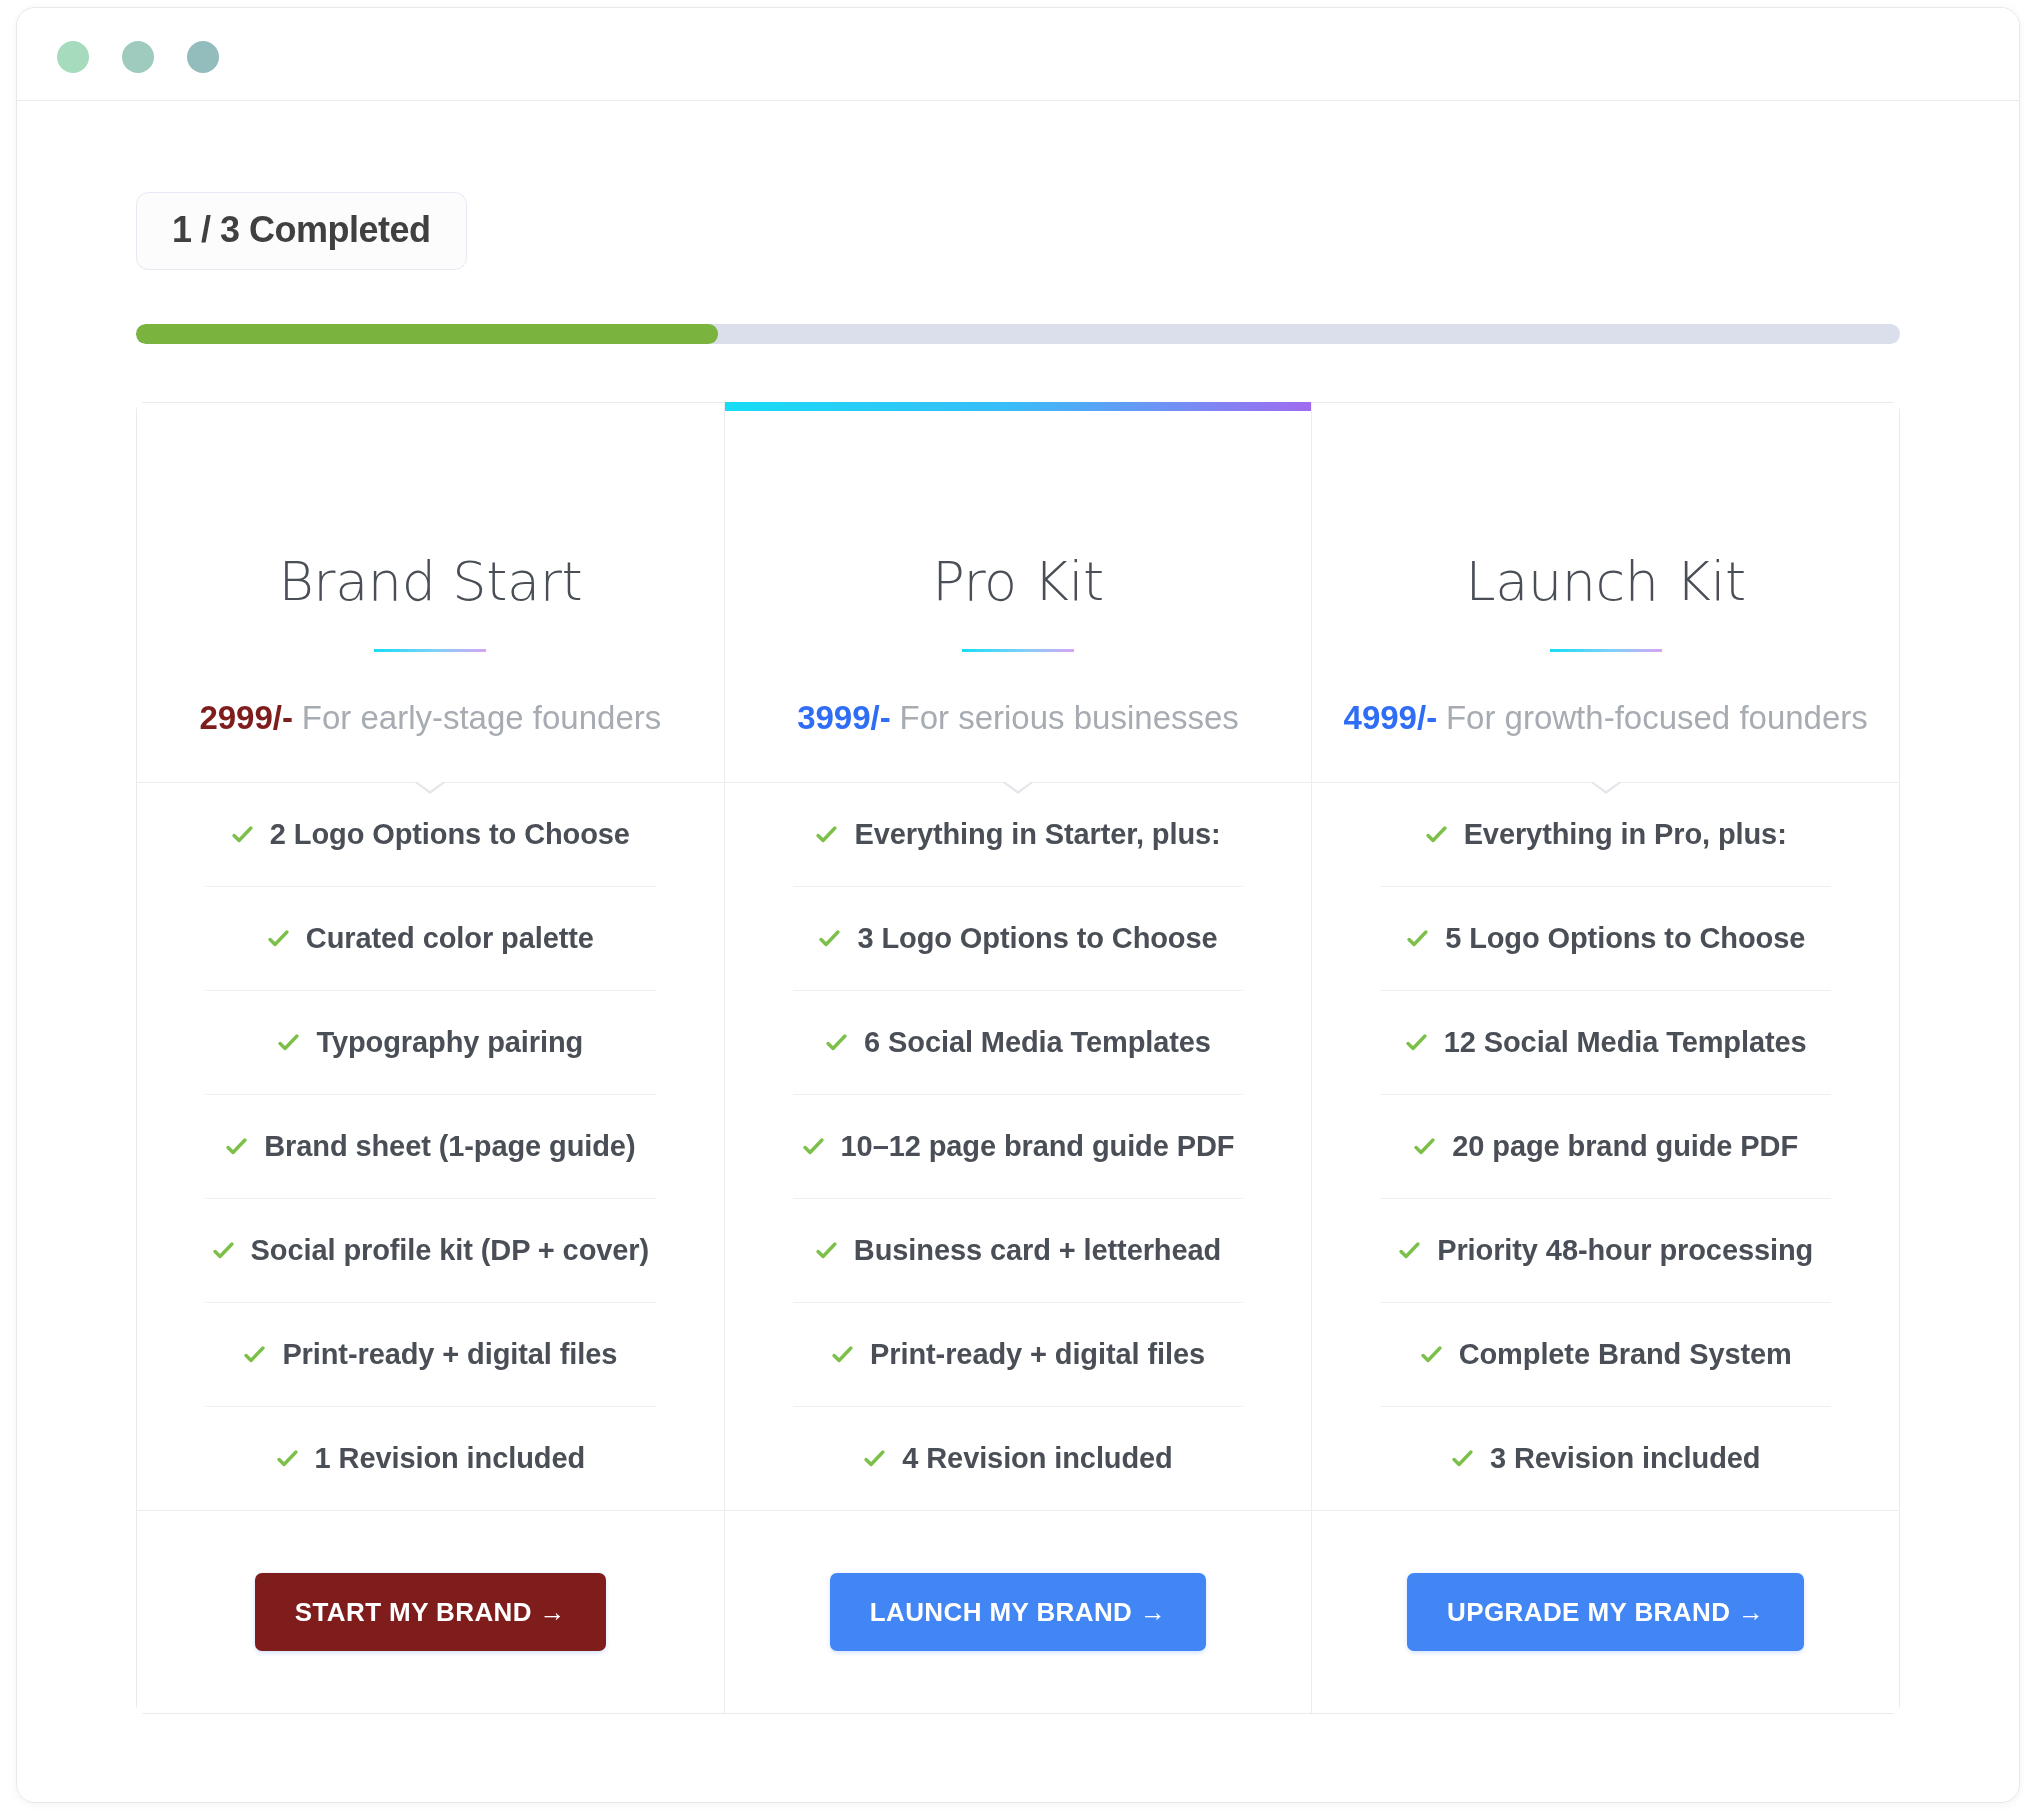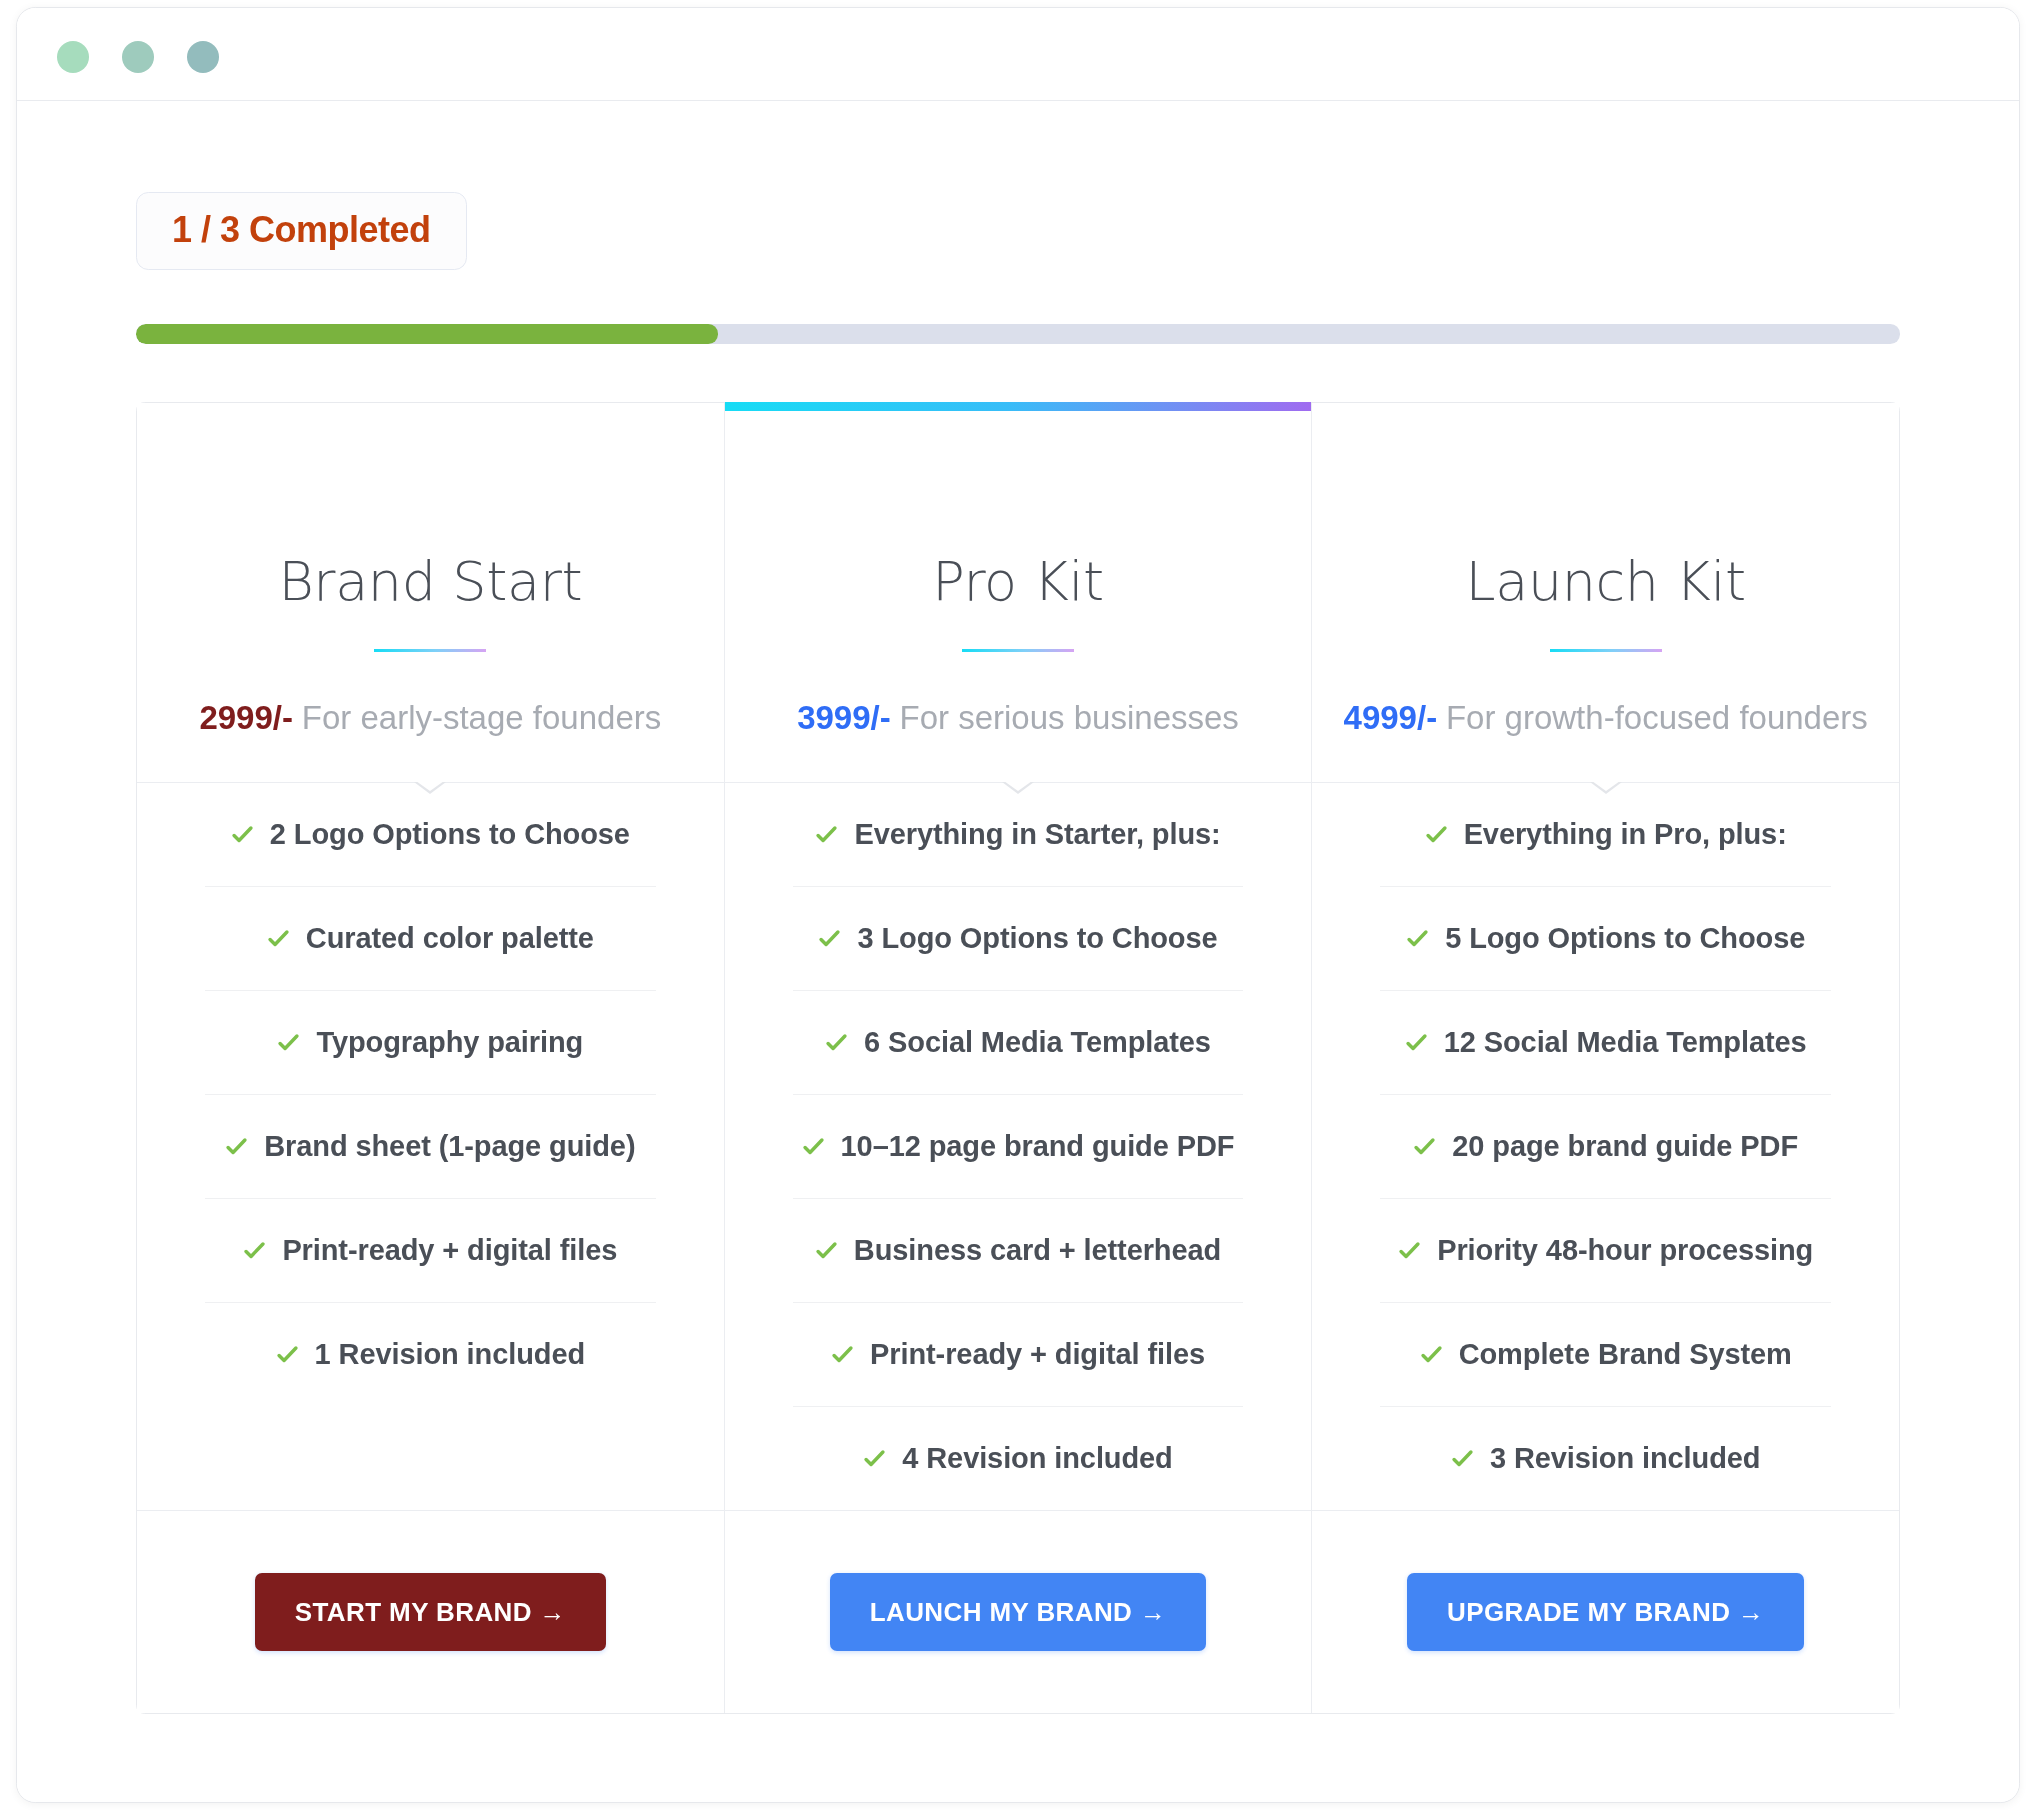--- a/index.html
+++ b/index.html
@@ -62,21 +62,21 @@
   
   .badge {
     display: inline-block;
     padding: 19.3px 35px 21px 35px;
     border: 0.9px solid #e5e9f2;
     border-radius: 12.3px;
     background: #fcfcfd;
     font-size: 36px;
     font-weight: 600;
     letter-spacing: -0.5px;
-    color: #c2410c;
+    color: #404040;
     line-height: 1;
   }
 
   
   .progress-track {
     margin-top: 54px;
     width: 1764px;
     height: 19.3px;
     background: #dbdfeb;
     border-radius: 9.7px;
@@ -307,20 +307,26 @@
               <div class="feature">
                 <svg class="check" viewBox="0 0 24 24">
                   <path d="M3.2 13.0 L8.4 18.2 L20.8 5.2" fill="none" stroke="#7cc04a" stroke-width="3.6" stroke-linecap="round" stroke-linejoin="round"></path>
                 </svg>
                 <span class="feature-text">Brand sheet (1-page guide)</span>
               </div>
               <div class="feature">
                 <svg class="check" viewBox="0 0 24 24">
                   <path d="M3.2 13.0 L8.4 18.2 L20.8 5.2" fill="none" stroke="#7cc04a" stroke-width="3.6" stroke-linecap="round" stroke-linejoin="round"></path>
                 </svg>
+                <span class="feature-text">Social profile kit (DP + cover)</span>
+              </div>
+              <div class="feature">
+                <svg class="check" viewBox="0 0 24 24">
+                  <path d="M3.2 13.0 L8.4 18.2 L20.8 5.2" fill="none" stroke="#7cc04a" stroke-width="3.6" stroke-linecap="round" stroke-linejoin="round"></path>
+                </svg>
                 <span class="feature-text">Print-ready + digital files</span>
               </div>
               <div class="feature">
                 <svg class="check" viewBox="0 0 24 24">
                   <path d="M3.2 13.0 L8.4 18.2 L20.8 5.2" fill="none" stroke="#7cc04a" stroke-width="3.6" stroke-linecap="round" stroke-linejoin="round"></path>
                 </svg>
                 <span class="feature-text">1 Revision included</span>
               </div>
             </div>
             <div class="cta-divider"></div>

